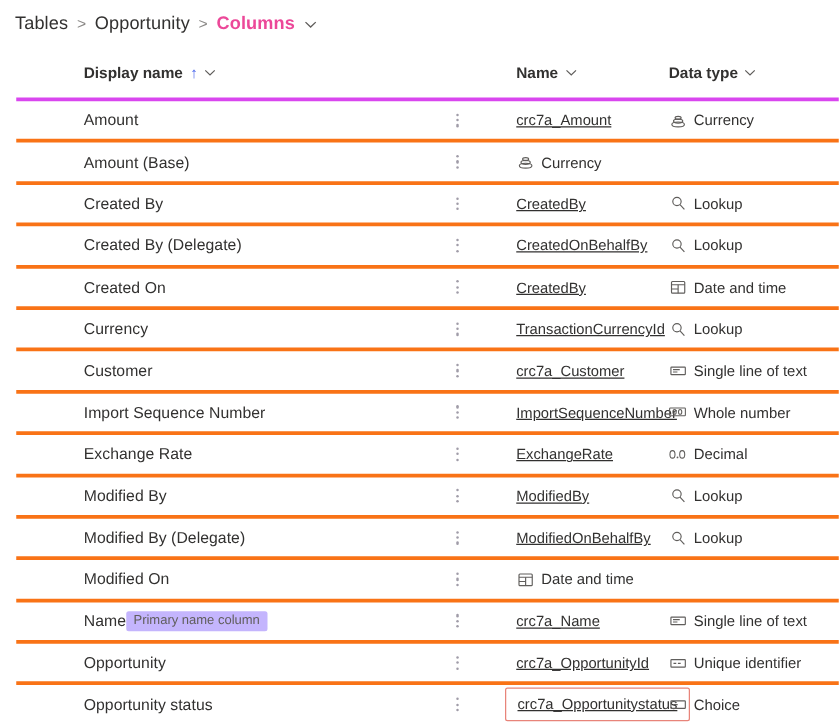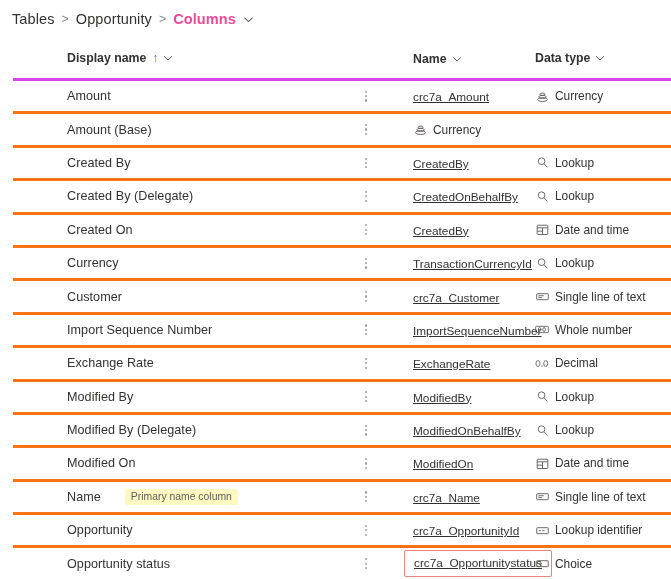--- a/index.html
+++ b/index.html
@@ -87,22 +87,22 @@
   .cell-text {
     font-size: 12.6px;
     color: #323130;
     white-space: nowrap;
     letter-spacing: 0.05px;
   }
   .name-text { font-size: 11.8px; color: #323130; white-space: nowrap; }
 
   .badge {
     display: inline-block;
-    margin-left: 24px;
-    background: #fef9c3;
+    margin-left: 0;
+    background: #c4b5fd;
     color: #605e5c;
     font-size: 10.4px;
     padding: 2px 6px 3px 6px;
     border-radius: 2px;
     white-space: nowrap;
     line-height: 1.1;
   }
 
   .dots {
     display: inline-flex;
@@ -463,23 +463,20 @@
         <div class="c-display">
           <span class="cell-text">Modified On</span>
         </div>
         <div class="c-menu">
           <span class="dots">
             <i></i>
             <i></i>
             <i></i>
           </span>
         </div>
-        <div class="c-name"><span class="name-wrap">
-            <span class="name-text">ModifiedOn</span>
-          </span></div>
         <div class="c-type">
           <span class="type-icon">
             <svg width="13" height="13" viewBox="0 0 14 14">
               <rect x="1.3" y="2.4" width="11.4" height="10" rx="0.8" stroke="#605e5c" fill="none" stroke-width="1"></rect>
               <line x1="1.3" y1="5.2" x2="12.7" y2="5.2" stroke="#605e5c" fill="none" stroke-width="1"></line>
               <line x1="7" y1="5.2" x2="7" y2="12.4" stroke="#605e5c" fill="none" stroke-width="1"></line>
               <line x1="1.3" y1="8.8" x2="7" y2="8.8" stroke="#605e5c" fill="none" stroke-width="1"></line>
             </svg>
           </span>
           <span class="type-label">Date and time</span>
@@ -526,21 +523,21 @@
             <span class="name-text">crc7a_OpportunityId</span>
           </span></div>
         <div class="c-type">
           <span class="type-icon">
             <svg width="13" height="13" viewBox="0 0 14 14">
               <rect x="0.8" y="4" width="12.4" height="6.4" rx="0.6" stroke="#605e5c" fill="none" stroke-width="1"></rect>
               <line x1="3" y1="7.2" x2="5.4" y2="7.2" stroke="#605e5c" fill="none" stroke-width="1"></line>
               <line x1="6.8" y1="7.2" x2="9.2" y2="7.2" stroke="#605e5c" fill="none" stroke-width="1"></line>
             </svg>
           </span>
-          <span class="type-label">Lookup identifier</span>
+          <span class="type-label">Unique identifier</span>
         </div>
       </div>
       <div class="tr">
         <div class="c-display">
           <span class="cell-text">Opportunity status</span>
         </div>
         <div class="c-menu">
           <span class="dots">
             <i></i>
             <i></i>

